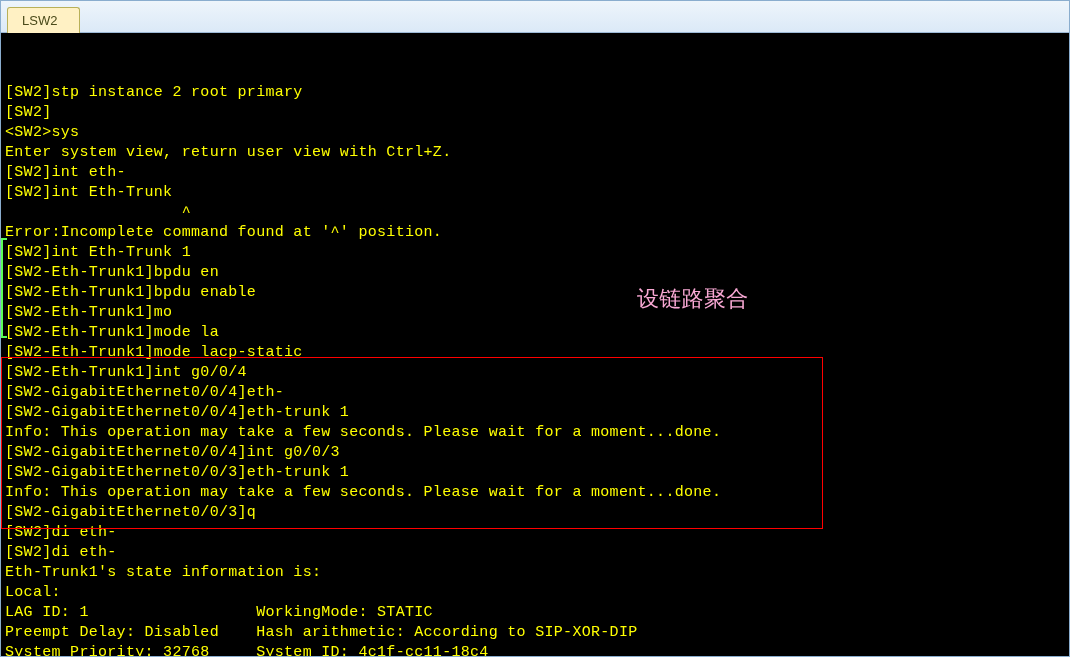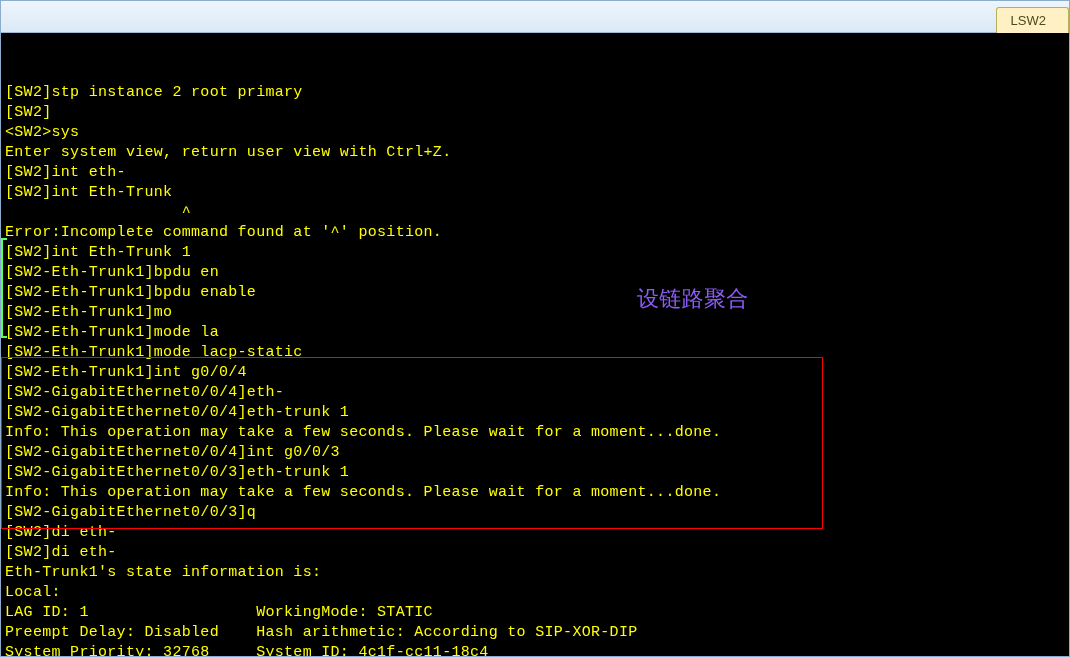--- a/index.html
+++ b/index.html
@@ -18,21 +18,20 @@
       display: flex;
       flex-direction: column;
     }
     .tabbar {
       height: 32px;
       display: flex;
       align-items: flex-end;
       padding-left: 6px;
       background: linear-gradient(#eef5fb, #dbe9f7);
       border-bottom: 1px solid #9db9d6;
-      justify-content: flex-end;
     }
     .tab {
       background: #fff1c4;
       border: 1px solid #b8b058;
       border-bottom: none;
       padding: 5px 22px 5px 14px;
       font-family: Verdana, sans-serif;
       font-size: 13px;
       color: #4a4a1a;
       border-radius: 3px 3px 0 0;
@@ -46,21 +45,21 @@
       padding: 10px 4px;
       line-height: 20px;
       white-space: pre;
       letter-spacing: 0.3px;
       position: relative;
       overflow: hidden;
     }
     .line { min-height: 20px; }
     .annotation {
       position: absolute;
-      color: #8b5cf6;
+      color: #f9a8d4;
       font-family: "Microsoft YaHei", "SimHei", sans-serif;
       font-size: 22px;
       top: 256px;
       left: 636px;
       white-space: nowrap;
     }
     .redbox {
       position: absolute;
       border: 1px solid #ff0000;
       pointer-events: none;

